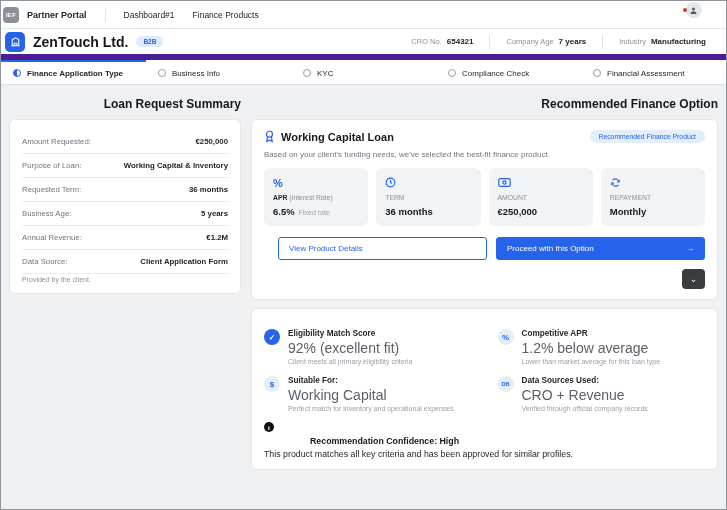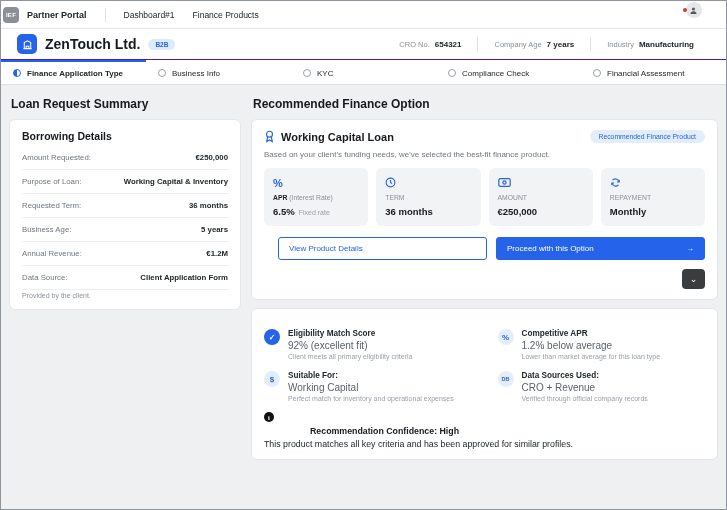--- a/index.html
+++ b/index.html
@@ -18,21 +18,21 @@
   .tb-right { display:flex; align-items:center; gap:10px;flex-direction:column; }
   .win-icon { width:10px; height:10px; border:1.4px solid #4b5157; border-radius:2px; }
   .avatar-wrap { position:relative; }
   .avatar { width:16px; height:16px; border-radius:50%; background:#e4e6e9; display:flex; align-items:center; justify-content:center; color:#55595e; }
   .red-dot { position:absolute; left:-3px; top:6px; width:4px; height:4px; border-radius:50%; background:#d8372a; }
   .user-block { line-height:1.2; }
   .user-name { font-size:8.5px; font-weight:bold; color:#21272a; }
   .user-role { font-size:7px; color:#8a919a; }
 
   
-  .client-header { height:31px; background:#fff; border-bottom:1px solid #4c1d95; display:flex; align-items:center; justify-content:space-between; padding:0 16px; flex:0 0 auto; }
+  .client-header { height:31px; background:#fff; border-bottom:6px solid #4c1d95; display:flex; align-items:center; justify-content:space-between; padding:0 4px; flex:0 0 auto; }
   .ch-left { display:flex; align-items:center; gap:8px; }
   .company-icon { width:20px; height:20px; border-radius:5px; background:#2563eb; display:flex; align-items:center; justify-content:center; }
   .company-name { font-size:14px; font-weight:bold; color:#16191d; }
   .b2b-badge { background:#dcebfd; color:#2563eb; font-size:6.5px; font-weight:bold; border-radius:8px; padding:2px 7px; }
   .ch-right { display:flex; align-items:center; }
   .meta-group { display:flex; align-items:center; gap:5px; padding:0 16px; }
   .meta-divider { width:1px; height:14px; background:#e0e3e6; }
   .meta-label { font-size:7.5px; color:#8a919a; }
   .meta-value { font-size:8px; font-weight:bold; color:#21272a; }
 
@@ -40,21 +40,21 @@
   .stepper { height:25px; background:#fff; border-bottom:1px solid #dcdfe3; display:flex; flex:0 0 auto; }
   .step { flex:1 1 20%; display:flex; align-items:center; gap:6px; padding:0 12px; border-top:2px solid transparent; cursor:pointer; }
   .step.active { border-top-color:#2563eb; }
   .step-circle { width:8px; height:8px; border-radius:50%; border:1.2px solid #9aa1a8; flex:0 0 auto; }
   .step.active .step-circle { border-color:#2563eb; background:linear-gradient(90deg,#2563eb 50%,#fff 50%); }
   .step-label { font-size:8px; color:#21272a; white-space:nowrap; }
   .step.active .step-label { font-weight:bold; }
 
   
   main { flex:1; display:flex; padding:8px; gap:10px; overflow:hidden; }
-  .section-title { font-size:12px; font-weight:bold; color:#16191d; margin:4px 0 8px 2px; }
+  .section-title { font-size:12px; font-weight:bold; color:#16191d; margin:4px 0 8px 2px;text-align:right; }
   .left-col { flex:0 0 232px; }
   .right-col { flex:1; min-width:0; }
   .card { background:#fff; border:1px solid #e4e6e9; border-radius:6px; padding:10px 12px; }
 
   
   .bd-title { font-size:10.5px; font-weight:bold; color:#16191d; margin-bottom:4px; }
   .bd-row { display:flex; justify-content:space-between; align-items:center; padding:7px 0; border-bottom:1px solid #ebedf0; gap:8px; }
   .bd-row:last-of-type { border-bottom:none; }
   .bd-label { font-size:7.8px; color:#6f7680; white-space:nowrap; }
   .bd-value { font-size:7.8px; font-weight:bold; color:#21272a; text-align:right; }
@@ -85,21 +85,21 @@
   
   .why-card { margin-top:8px; }
   .why-title { font-size:10px; font-weight:bold; color:#16191d; line-height:1.35; }
   .why-grid { display:grid; grid-template-columns:1fr 1fr; column-gap:26px; row-gap:11px; margin-top:10px; }
   .why-item { display:flex; gap:8px; }
   .why-icon { width:16px; height:16px; border-radius:50%; flex:0 0 auto; display:flex; align-items:center; justify-content:center; font-size:8px; font-weight:bold; }
   .why-icon.filled { background:#2563eb; color:#fff; }
   .why-icon.soft { background:#e4eefb; color:#2563eb; }
   .why-icon.db { font-size:5.5px; }
   .why-item-title { font-size:8.2px; font-weight:bold; color:#21272a; }
-  .why-item-value { font-size:10px; color:#5a6169; margin-top:2px; }
+  .why-item-value { font-size:14px; color:#5a6169; margin-top:2px; }
   .why-item-note { font-size:7px; color:#9aa1a8; margin-top:2px; }
   .why-footer { margin-top:10px; }
   .info-icon { width:10px; height:10px; border-radius:50%; background:#111; color:#fff; font-size:6.5px; font-weight:bold; display:flex; align-items:center; justify-content:center; font-family:"Liberation Serif", serif; }
   .conf-title { font-size:8.8px; font-weight:bold; color:#16191d; margin-top:4px;margin-left:46px; }
   .conf-text { font-size:8.8px; color:#21272a; margin-top:3px; }
   svg { display:block; }
 </style>
 </head>
 <body>
 
@@ -182,21 +182,20 @@
       <span class="step-circle"></span>
       <span class="step-label">Financial Assessment</span>
     </div>
   </div>
 
   <main>
 
     <section class="left-col">
       <h2 class="section-title">Loan Request Summary</h2>
       <div class="card">
-        <div class="bd-title">Borrowing Details</div>
         <div class="bd-row">
           <span class="bd-label">Amount Requested:</span>
           <span class="bd-value">€250,000</span>
         </div>
         <div class="bd-row">
           <span class="bd-label">Purpose of Loan:</span>
           <span class="bd-value">Working Capital &amp; Inventory</span>
         </div>
         <div class="bd-row">
           <span class="bd-label">Requested Term:</span>

